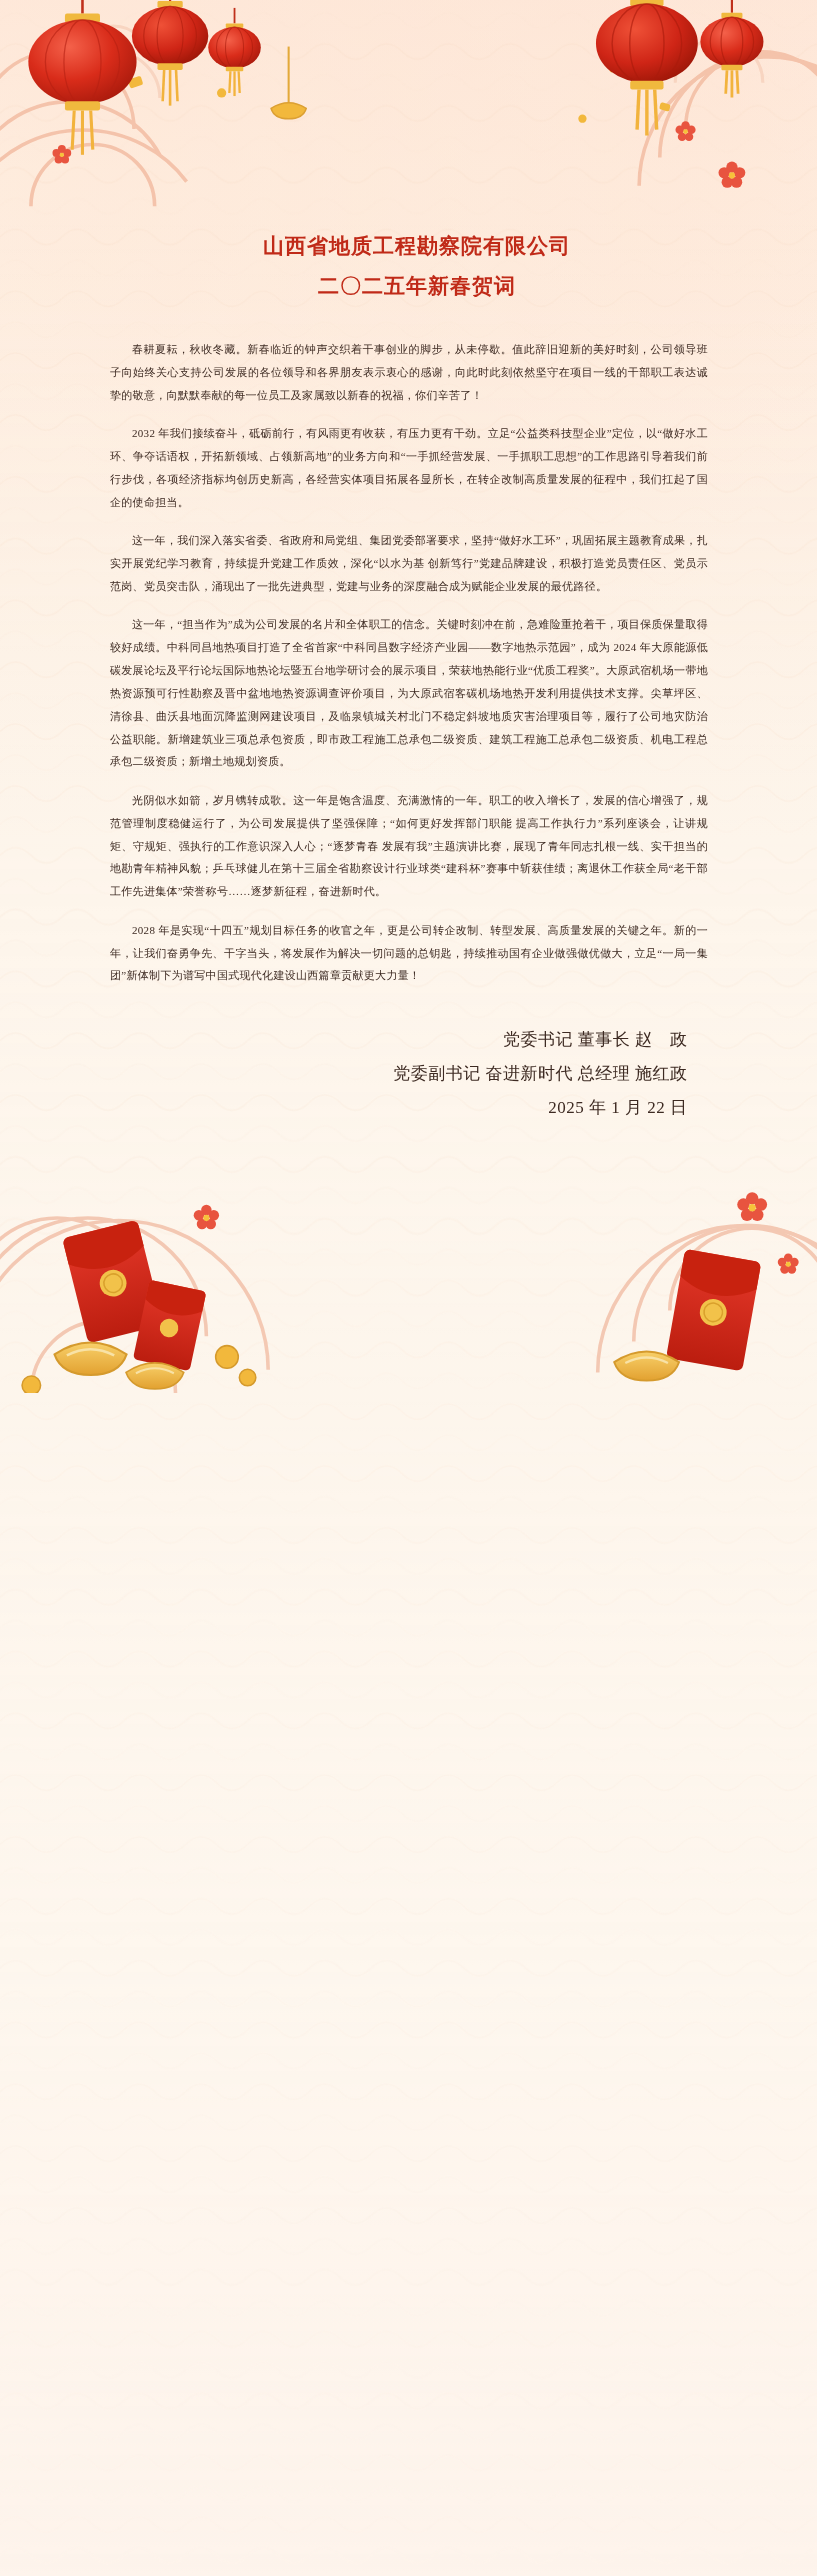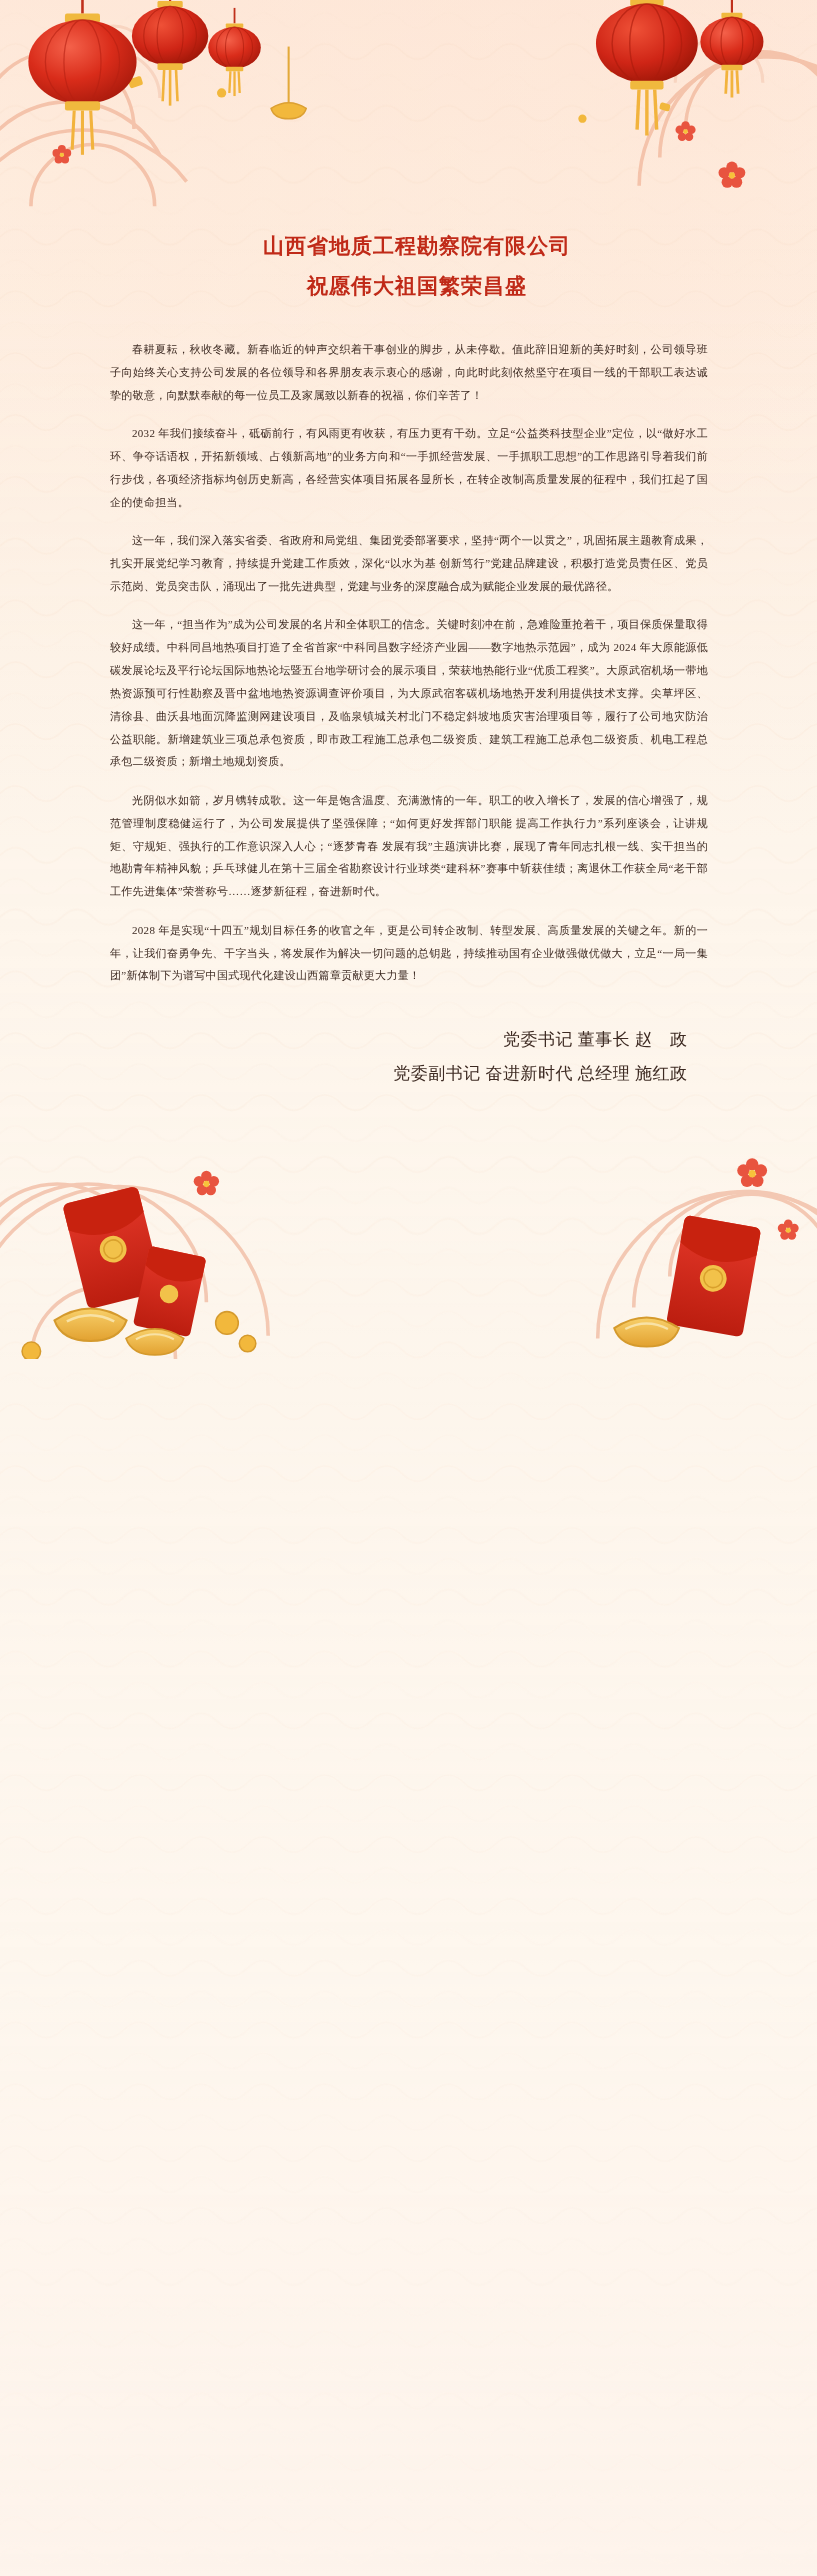--- a/index.html
+++ b/index.html
@@ -281,34 +281,35 @@
 
       <g transform="translate(560,210)">
         <line x1="0" y1="-120" x2="0" y2="-12" stroke="#e3a93a" stroke-width="4"></line>
         <path d="M-34 0 q34 -22 68 0 q-6 20 -34 20 q-28 0 -34 -20z" fill="#f2b83c" stroke="#dca033" stroke-width="3"></path>
       </g>
     </svg>
   </div>
 
   <div class="title-block">
     <div class="title-line">山西省地质工程勘察院有限公司</div>
-    <div class="title-line">祝愿伟大祖国繁荣昌盛</div>
+    <div class="title-line">二〇二五年新春贺词</div>
   </div>
 
   <div class="content">
     <p class="para">春耕夏耘，秋收冬藏。新春临近的钟声交织着干事创业的脚步，从未停歇。值此辞旧迎新的美好时刻，公司领导班子向始终关心支持公司发展的各位领导和各界朋友表示衷心的感谢，向此时此刻依然坚守在项目一线的干部职工表达诚挚的敬意，向默默奉献的每一位员工及家属致以新春的祝福，你们辛苦了！</p>
     <p class="para">2032 年我们接续奋斗，砥砺前行，有风雨更有收获，有压力更有干劲。立足“公益类科技型企业”定位，以“做好水工环、争夺话语权，开拓新领域、占领新高地”的业务方向和“一手抓经营发展、一手抓职工思想”的工作思路引导着我们前行步伐，各项经济指标均创历史新高，各经营实体项目拓展各显所长，在转企改制高质量发展的征程中，我们扛起了国企的使命担当。</p>
-    <p class="para">这一年，我们深入落实省委、省政府和局党组、集团党委部署要求，坚持“两个一以贯之”，巩固拓展主题教育成果，扎实开展党纪学习教育，持续提升党建工作质效，深化“以水为基 创新笃行”党建品牌建设，积极打造党员责任区、党员示范岗、党员突击队，涌现出了一批先进典型，党建与业务的深度融合成为赋能企业发展的最优路径。</p>
+    <p class="para">这一年，我们深入落实省委、省政府和局党组、集团党委部署要求，坚持“做好水工环”，巩固拓展主题教育成果，扎实开展党纪学习教育，持续提升党建工作质效，深化“以水为基 创新笃行”党建品牌建设，积极打造党员责任区、党员示范岗、党员突击队，涌现出了一批先进典型，党建与业务的深度融合成为赋能企业发展的最优路径。</p>
     <p class="para">这一年，“担当作为”成为公司发展的名片和全体职工的信念。关键时刻冲在前，急难险重抢着干，项目保质保量取得较好成绩。中科同昌地热项目打造了全省首家“中科同昌数字经济产业园——数字地热示范园”，成为 2024 年大原能源低碳发展论坛及平行论坛国际地热论坛暨五台地学研讨会的展示项目，荣获地热能行业“优质工程奖”。大原武宿机场一带地热资源预可行性勘察及晋中盆地地热资源调查评价项目，为大原武宿客碳机场地热开发利用提供技术支撑。尖草坪区、清徐县、曲沃县地面沉降监测网建设项目，及临泉镇城关村北门不稳定斜坡地质灾害治理项目等，履行了公司地灾防治公益职能。新增建筑业三项总承包资质，即市政工程施工总承包二级资质、建筑工程施工总承包二级资质、机电工程总承包二级资质；新增土地规划资质。</p>
     <p class="para">光阴似水如箭，岁月镌转成歌。这一年是饱含温度、充满激情的一年。职工的收入增长了，发展的信心增强了，规范管理制度稳健运行了，为公司发展提供了坚强保障；“如何更好发挥部门职能 提高工作执行力”系列座谈会，让讲规矩、守规矩、强执行的工作意识深入人心；“逐梦青春 发展有我”主题演讲比赛，展现了青年同志扎根一线、实干担当的地勘青年精神风貌；乒乓球健儿在第十三届全省勘察设计行业球类“建科杯”赛事中斩获佳绩；离退休工作获全局“老干部工作先进集体”荣誉称号……逐梦新征程，奋进新时代。</p>
     <p class="para">2028 年是实现“十四五”规划目标任务的收官之年，更是公司转企改制、转型发展、高质量发展的关键之年。新的一年，让我们奋勇争先、干字当头，将发展作为解决一切问题的总钥匙，持续推动国有企业做强做优做大，立足“一局一集团”新体制下为谱写中国式现代化建设山西篇章贡献更大力量！</p>
 
     <div class="sign-block">
       <div class="sign-line">党委书记 董事长 赵　政</div>
       <div class="sign-line">党委副书记 奋进新时代 总经理 施红政</div>
+      <div class="sign-line">2025 年 1 月 22 日</div>
     </div>
   </div>
 
   <div class="bottom-banner">
     <svg class="bottom-svg" width="818" height="242" viewBox="0 0 1587 470">
       <defs>
         <linearGradient id="envG" x1="0" y1="0" x2="0" y2="1">
           <stop offset="0%" stop-color="#e6392a"></stop>
           <stop offset="100%" stop-color="#bb1d0f"></stop>
         </linearGradient>

